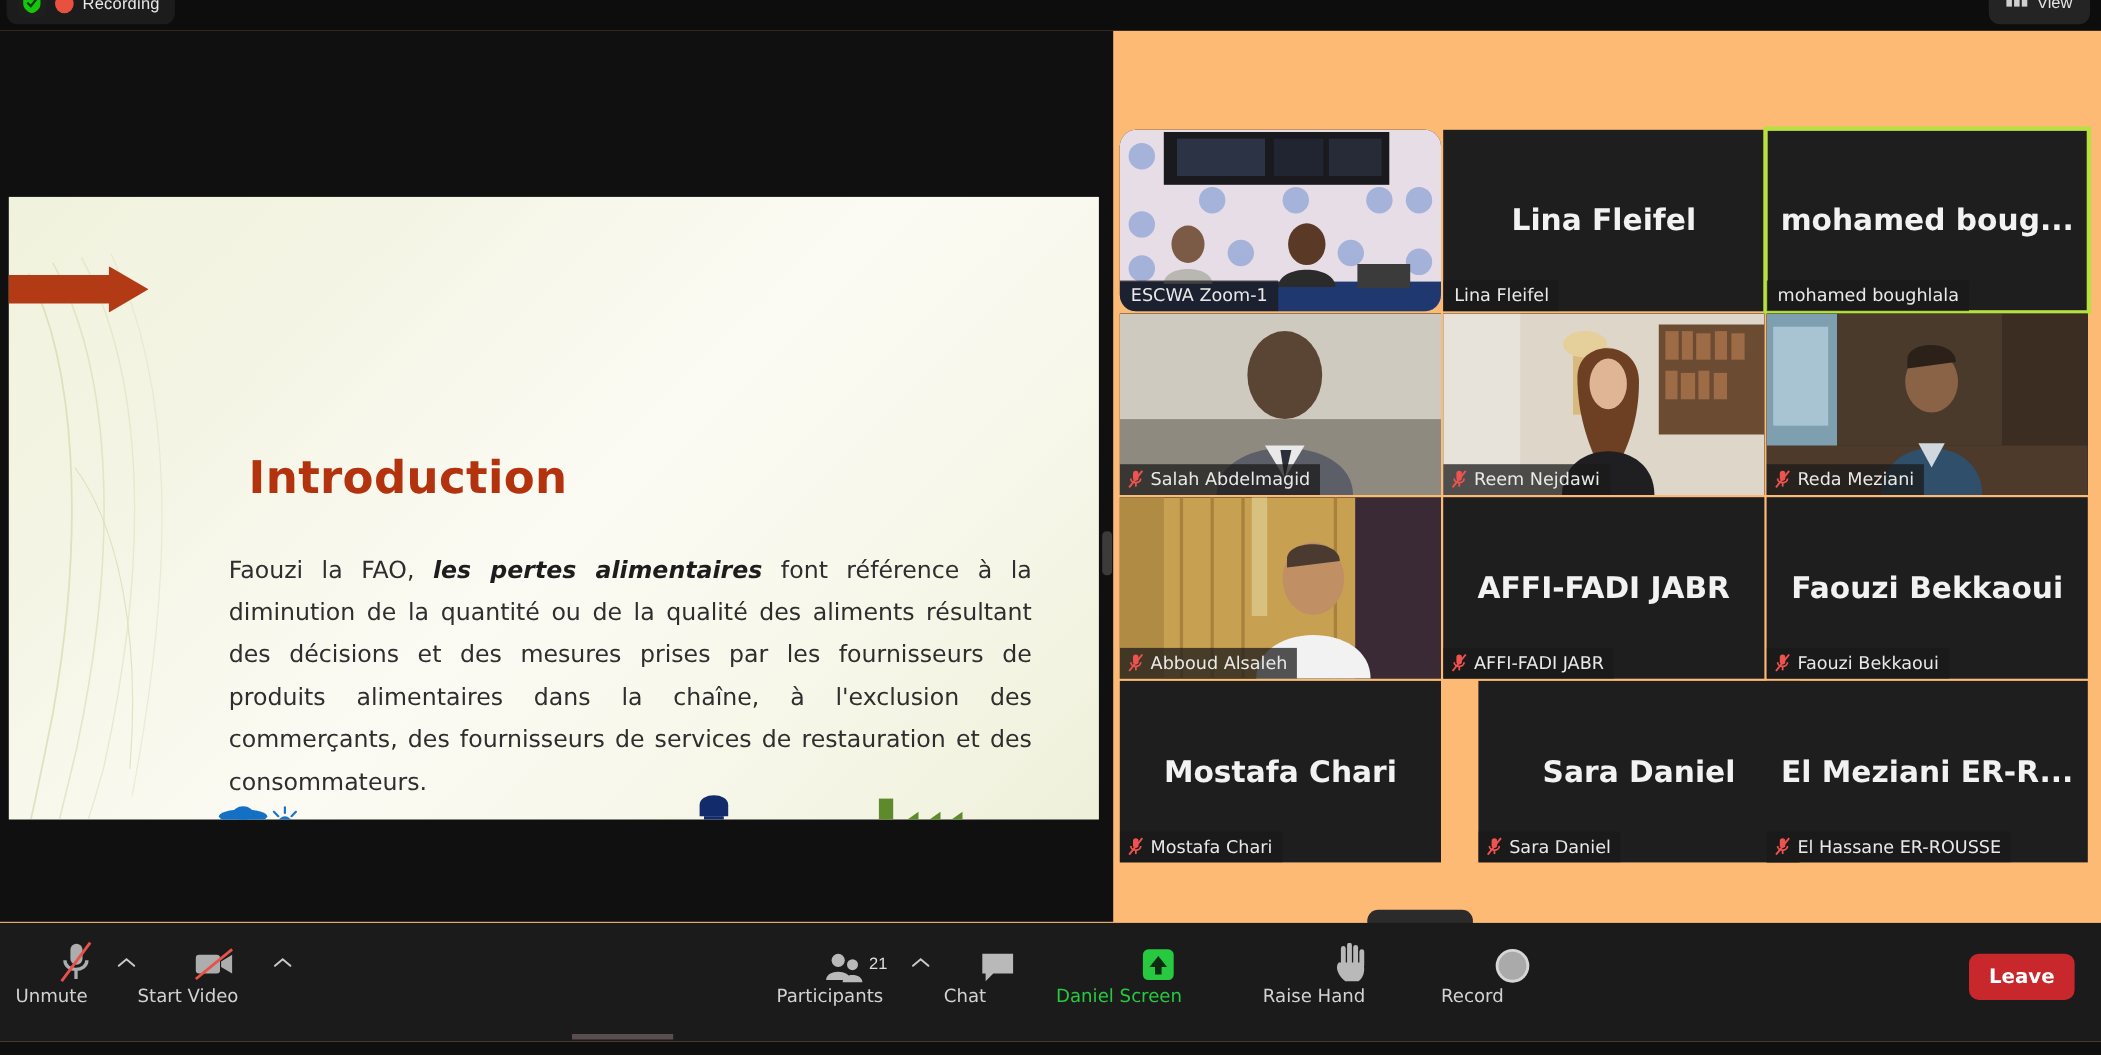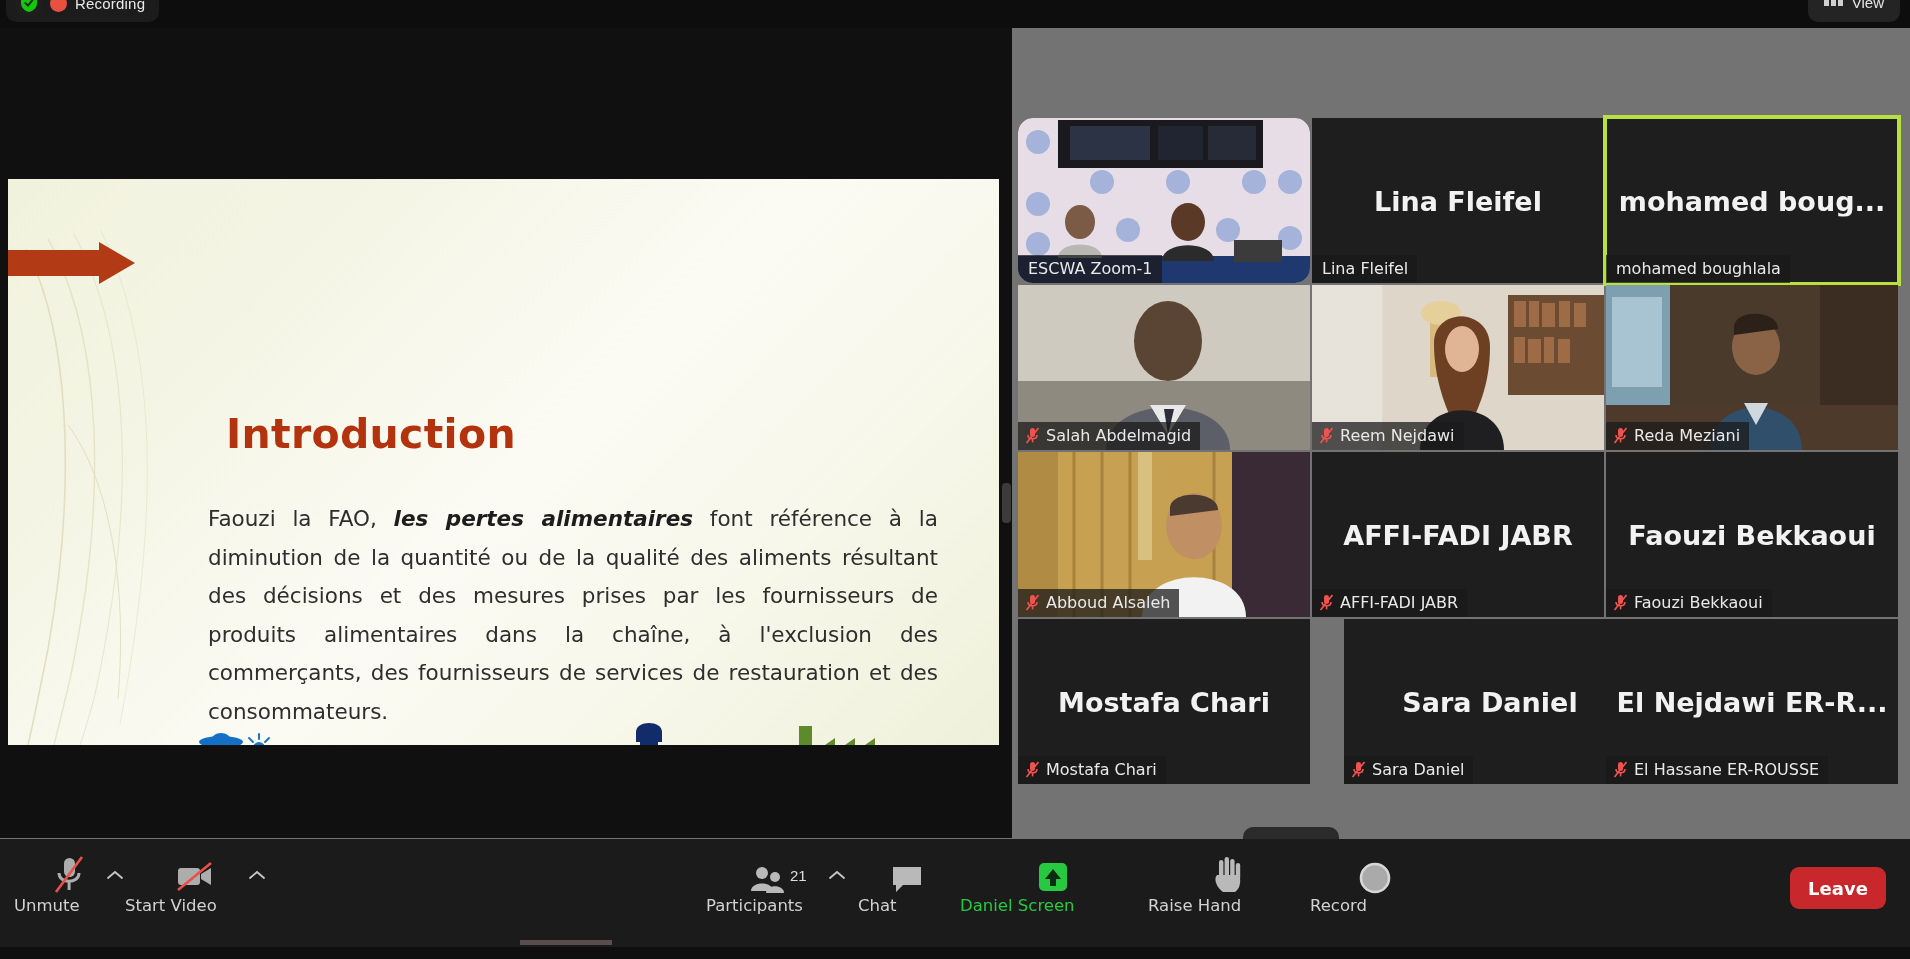--- a/index.html
+++ b/index.html
@@ -3,21 +3,21 @@
 <meta charset="utf-8">
 <title>Zoom Meeting</title>
 <style>
   * { margin:0; padding:0; box-sizing:border-box; }
   html,body {
     width:1910px; height:959px;
     background:#0f0f0f;
     font-family:"Liberation Sans", sans-serif;
     overflow:hidden;
   }
-  #app { position:relative; width:1910px; height:947px; background:#737373; }
+  #app { position:relative; width:1910px; height:947px; background:#fdba74; }
 
   
   .topbar { position:absolute; top:0; left:0; width:1910px; height:28px; background:#0d0d0d; }
   .rec-pill {
     position:absolute; left:6px; top:-16px;
     height:38px; display:flex; align-items:center; gap:8px;
     background:#1c1c1c; border-radius:10px; padding:0 14px 0 10px;
   }
   .rec-shield { width:26px; height:26px; border-radius:7px; background:#1e1e1e;
     display:flex; align-items:center; justify-content:center; }
@@ -446,21 +446,21 @@
           <rect x="5" y="1" width="5" height="9" rx="2.5" fill="#ef5350"></rect>
           <path d="M3 8 C3 13, 12 13, 12 8" stroke="#ef5350" stroke-width="1.6" fill="none"></path>
           <rect x="6.8" y="12" width="1.6" height="3.4" fill="#ef5350"></rect>
           <line x1="1.5" y1="16" x2="13.5" y2="1" stroke="#ef5350" stroke-width="1.7"></line>
         </svg>
         <span>Sara Daniel</span>
       </div>
     </div>
 
     <div class="tile" style="left:588px;top:501px;">
-      <div class="tile-initials">El  Nejdawi  ER-R...</div>
+      <div class="tile-initials">El  Meziani  ER-R...</div>
       <div class="tile-name">
         <svg class="mic-off" viewBox="0 0 15 17">
           <rect x="5" y="1" width="5" height="9" rx="2.5" fill="#ef5350"></rect>
           <path d="M3 8 C3 13, 12 13, 12 8" stroke="#ef5350" stroke-width="1.6" fill="none"></path>
           <rect x="6.8" y="12" width="1.6" height="3.4" fill="#ef5350"></rect>
           <line x1="1.5" y1="16" x2="13.5" y2="1" stroke="#ef5350" stroke-width="1.7"></line>
         </svg>
         <span>El Hassane ER-ROUSSE</span>
       </div>
     </div>

